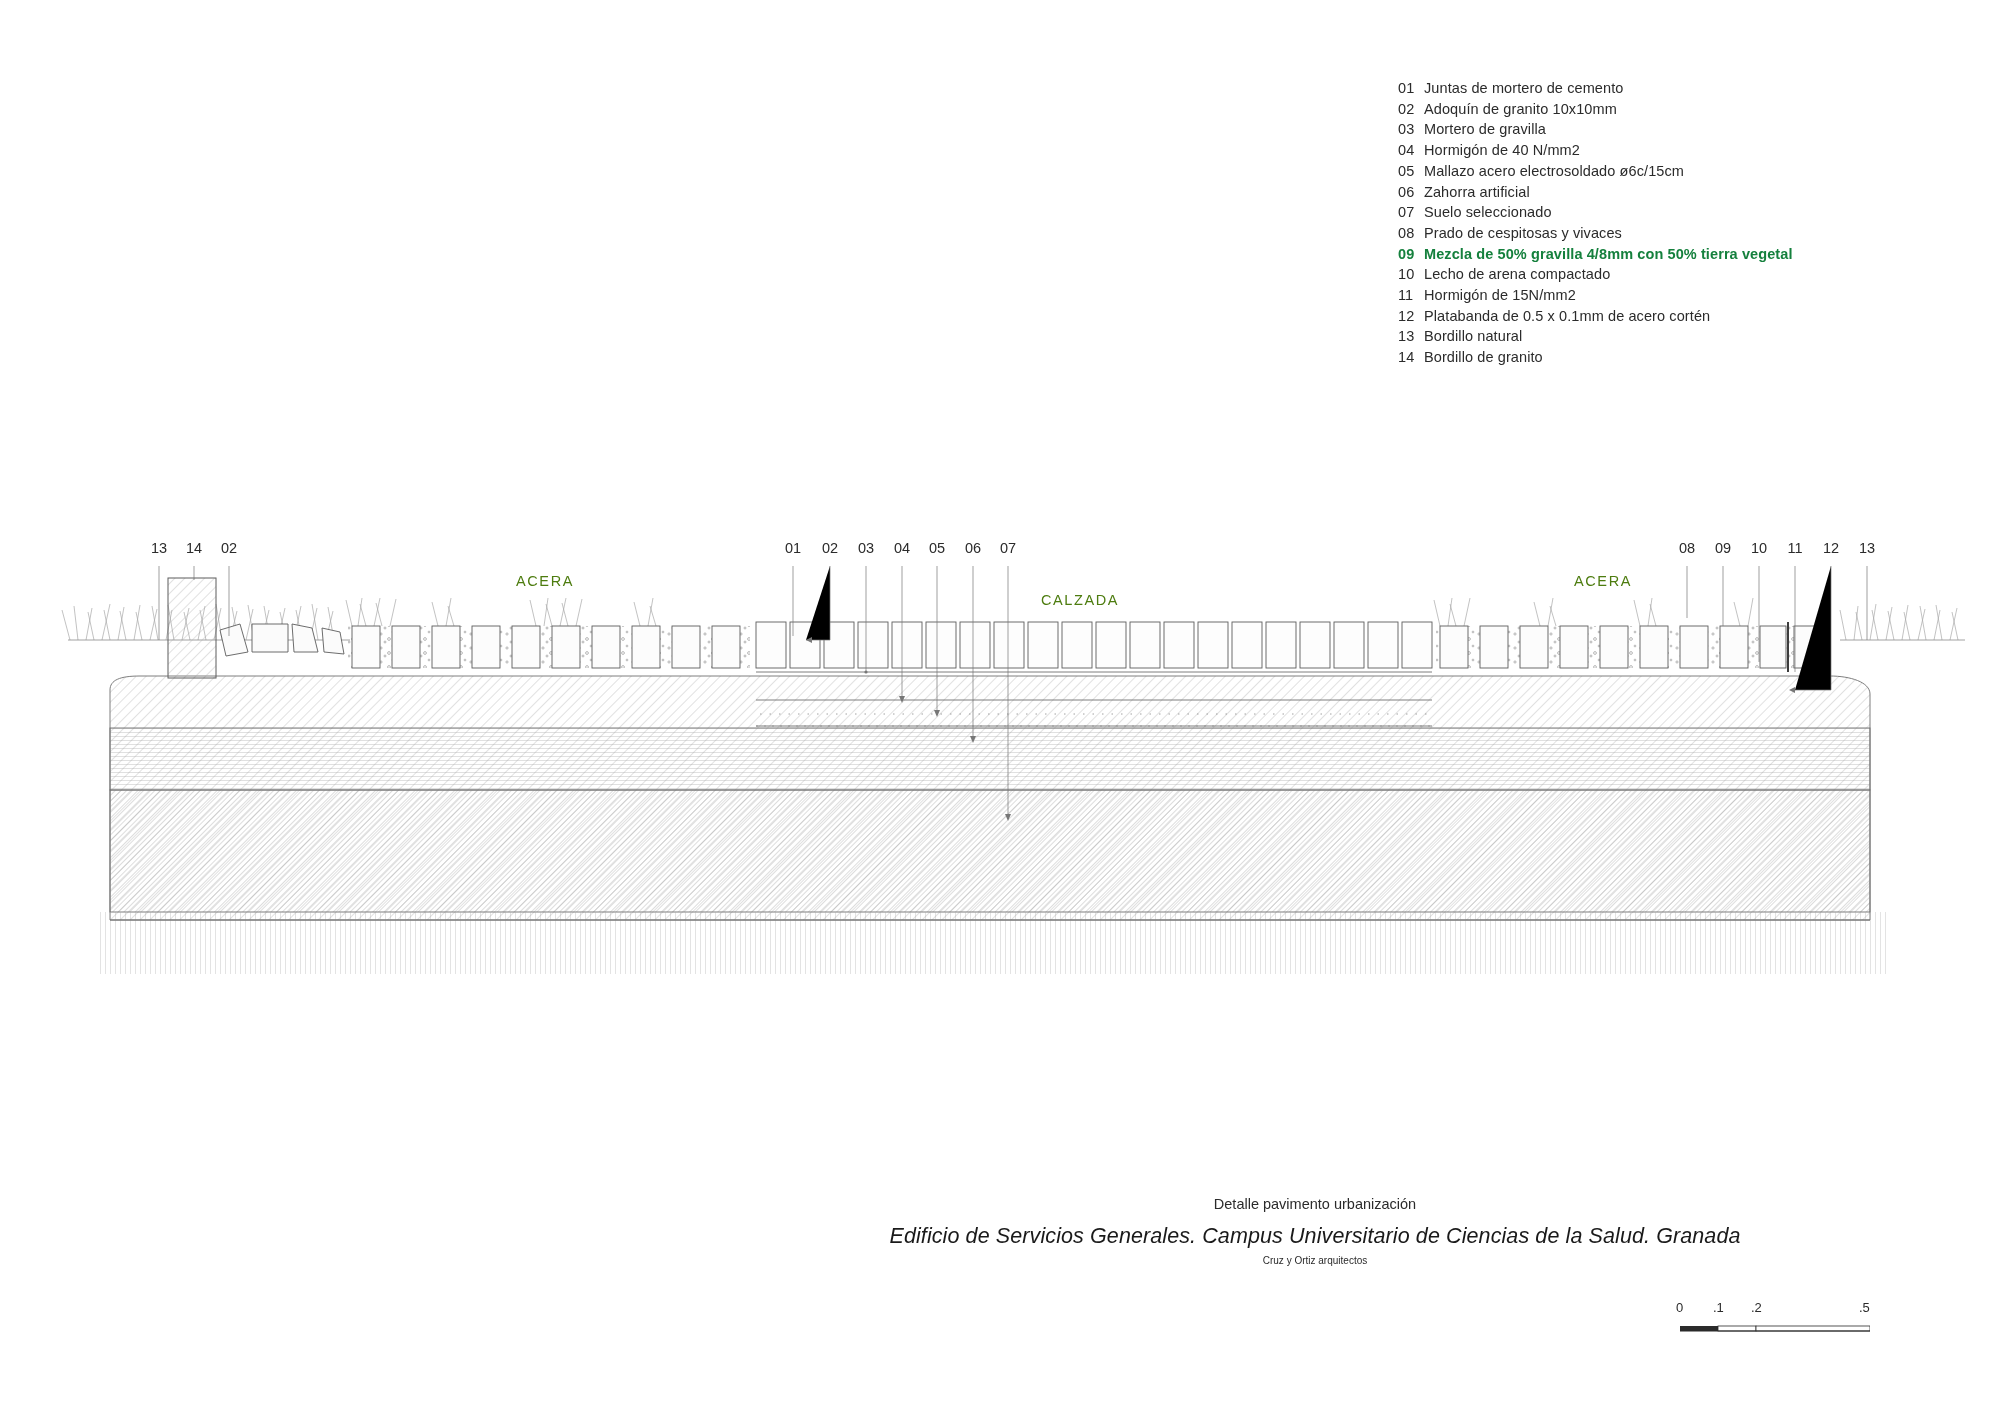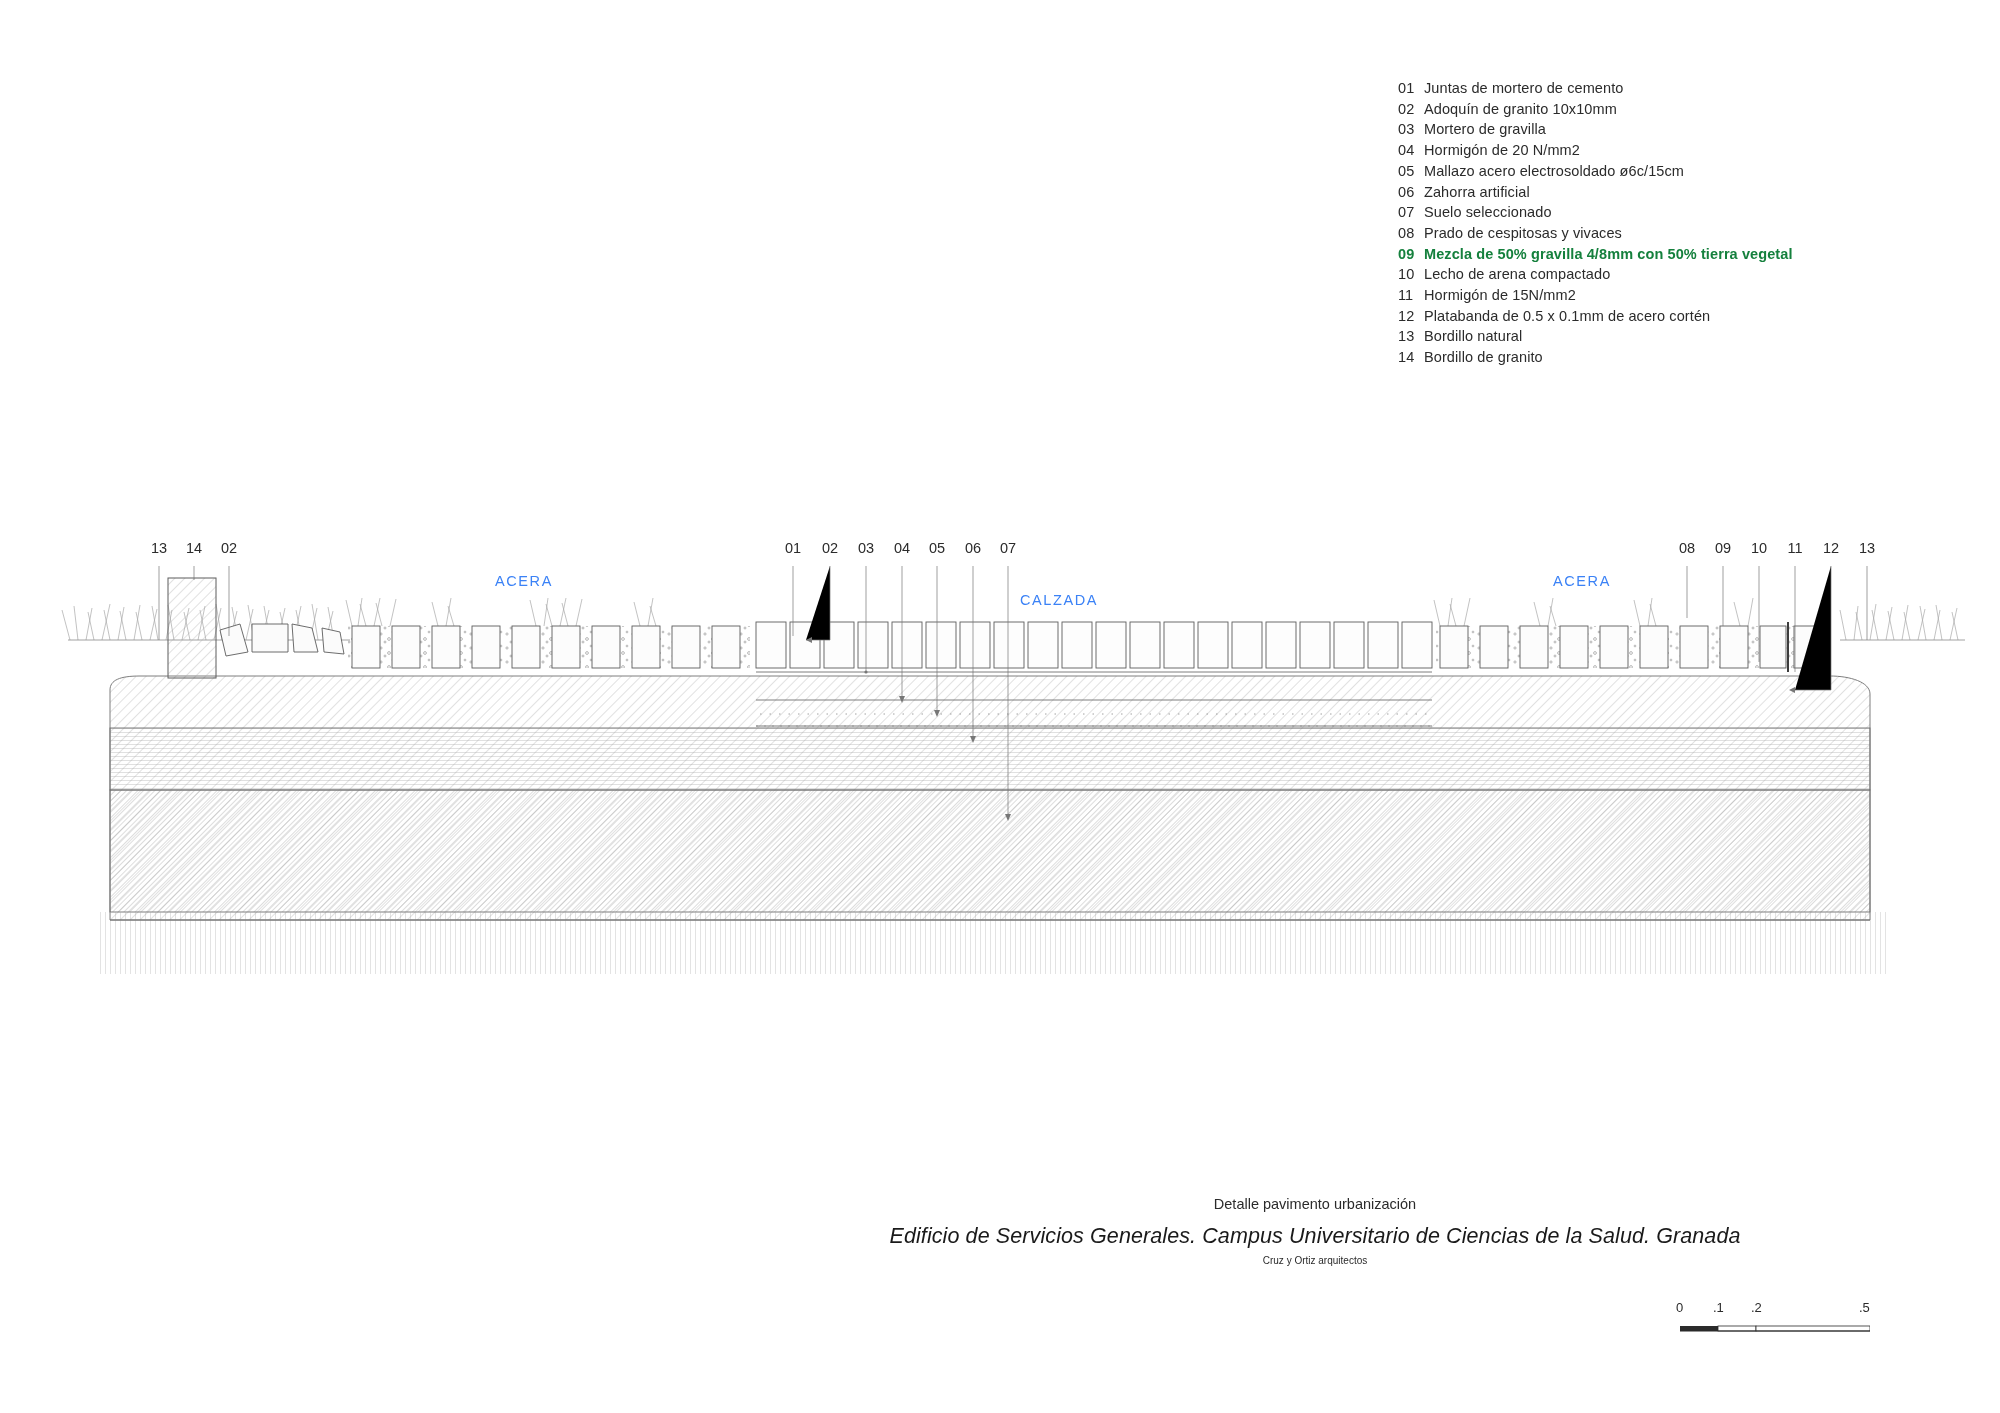--- a/index.html
+++ b/index.html
@@ -47,23 +47,23 @@
     position: absolute;
     font-size: 14.5px;
     color: #2b2b2b;
     text-align: center;
     width: 24px;
   }
 
   .zone-label {
     position: absolute;
     font-size: 14.5px;
-    color: #3b82f6;
+    color: #4d7c0f;
     letter-spacing: 1.6px;
-    text-align: left;
+    text-align: center;
   }
 
   
   #titleblock {
     position: absolute;
     right: 135px;
     top: 1196px;
     text-align: center;
     width: 1100px;
   }
@@ -98,21 +98,21 @@
     color: #2b2b2b;
   }
 </style>
 </head>
 <body>
 
 <div id="legend">
   <div class="legend-row"><span class="num">01</span><span>Juntas de mortero de cemento</span></div>
   <div class="legend-row"><span class="num">02</span><span>Adoquín de granito 10x10mm</span></div>
   <div class="legend-row"><span class="num">03</span><span>Mortero de gravilla</span></div>
-  <div class="legend-row"><span class="num">04</span><span>Hormigón de 20 N/mm2</span></div>
+  <div class="legend-row"><span class="num">04</span><span>Hormigón de 40 N/mm2</span></div>
   <div class="legend-row"><span class="num">05</span><span>Mallazo acero electrosoldado ø6c/15cm</span></div>
   <div class="legend-row"><span class="num">06</span><span>Zahorra artificial</span></div>
   <div class="legend-row"><span class="num">07</span><span>Suelo seleccionado</span></div>
   <div class="legend-row"><span class="num">08</span><span>Prado de cespitosas y vivaces</span></div>
   <div class="legend-row highlight"><span class="num">09</span><span>Mezcla de 50% gravilla 4/8mm con 50% tierra vegetal</span></div>
   <div class="legend-row"><span class="num">10</span><span>Lecho de arena compactado</span></div>
   <div class="legend-row"><span class="num">11</span><span>Hormigón de 15N/mm2</span></div>
   <div class="legend-row"><span class="num">12</span><span>Platabanda de 0.5 x 0.1mm de acero cortén</span></div>
   <div class="legend-row"><span class="num">13</span><span>Bordillo natural</span></div>
   <div class="legend-row"><span class="num">14</span><span>Bordillo de granito</span></div>

